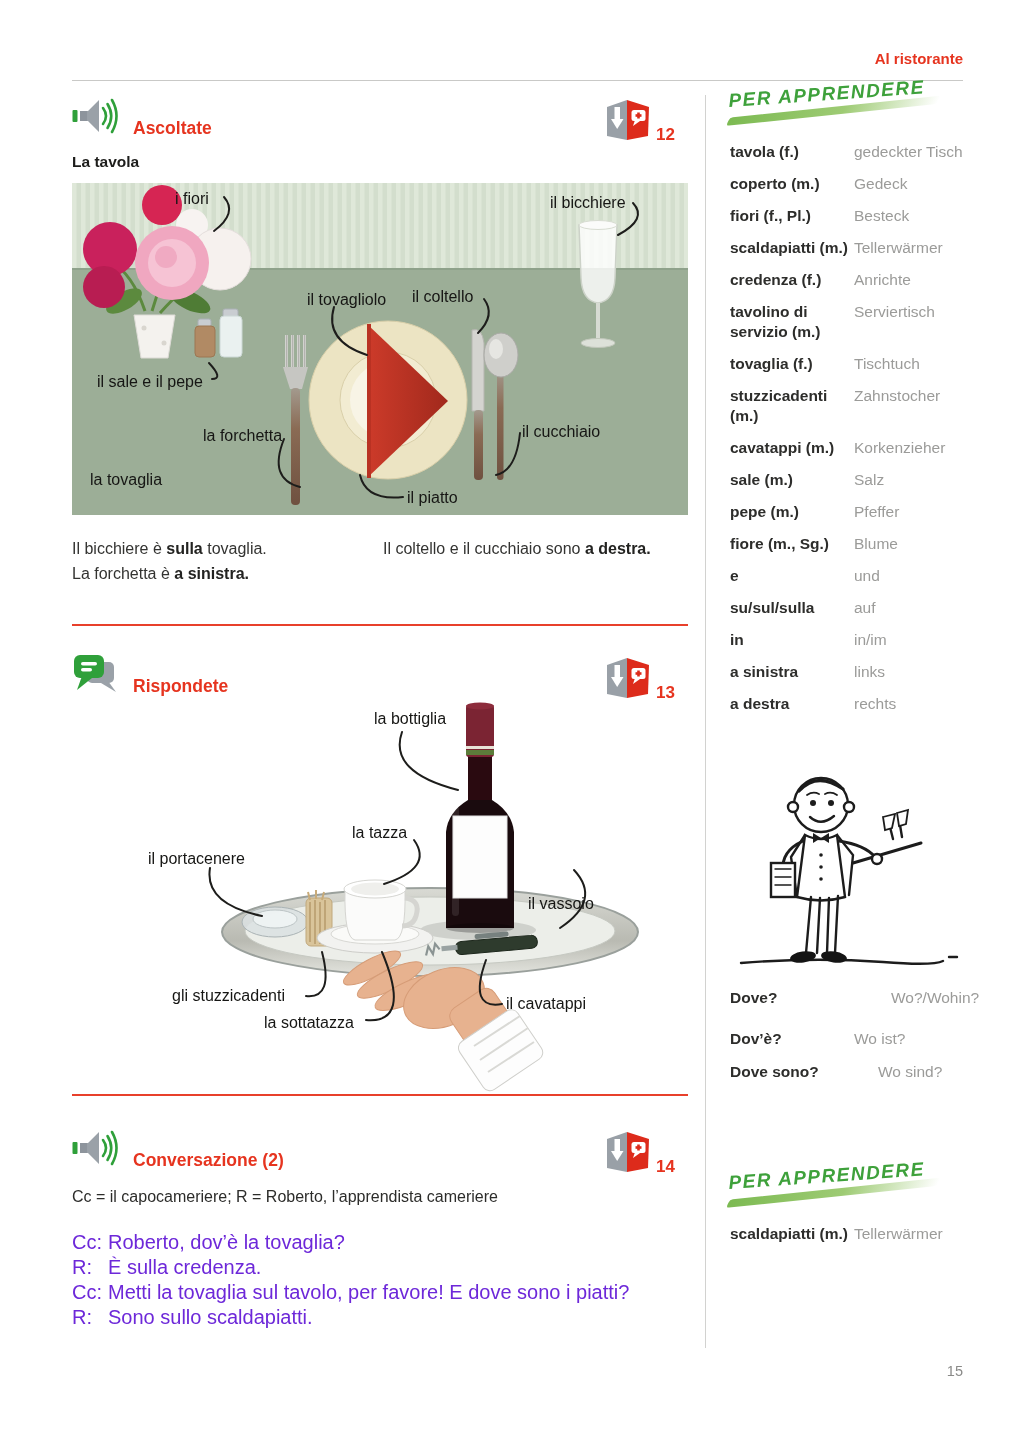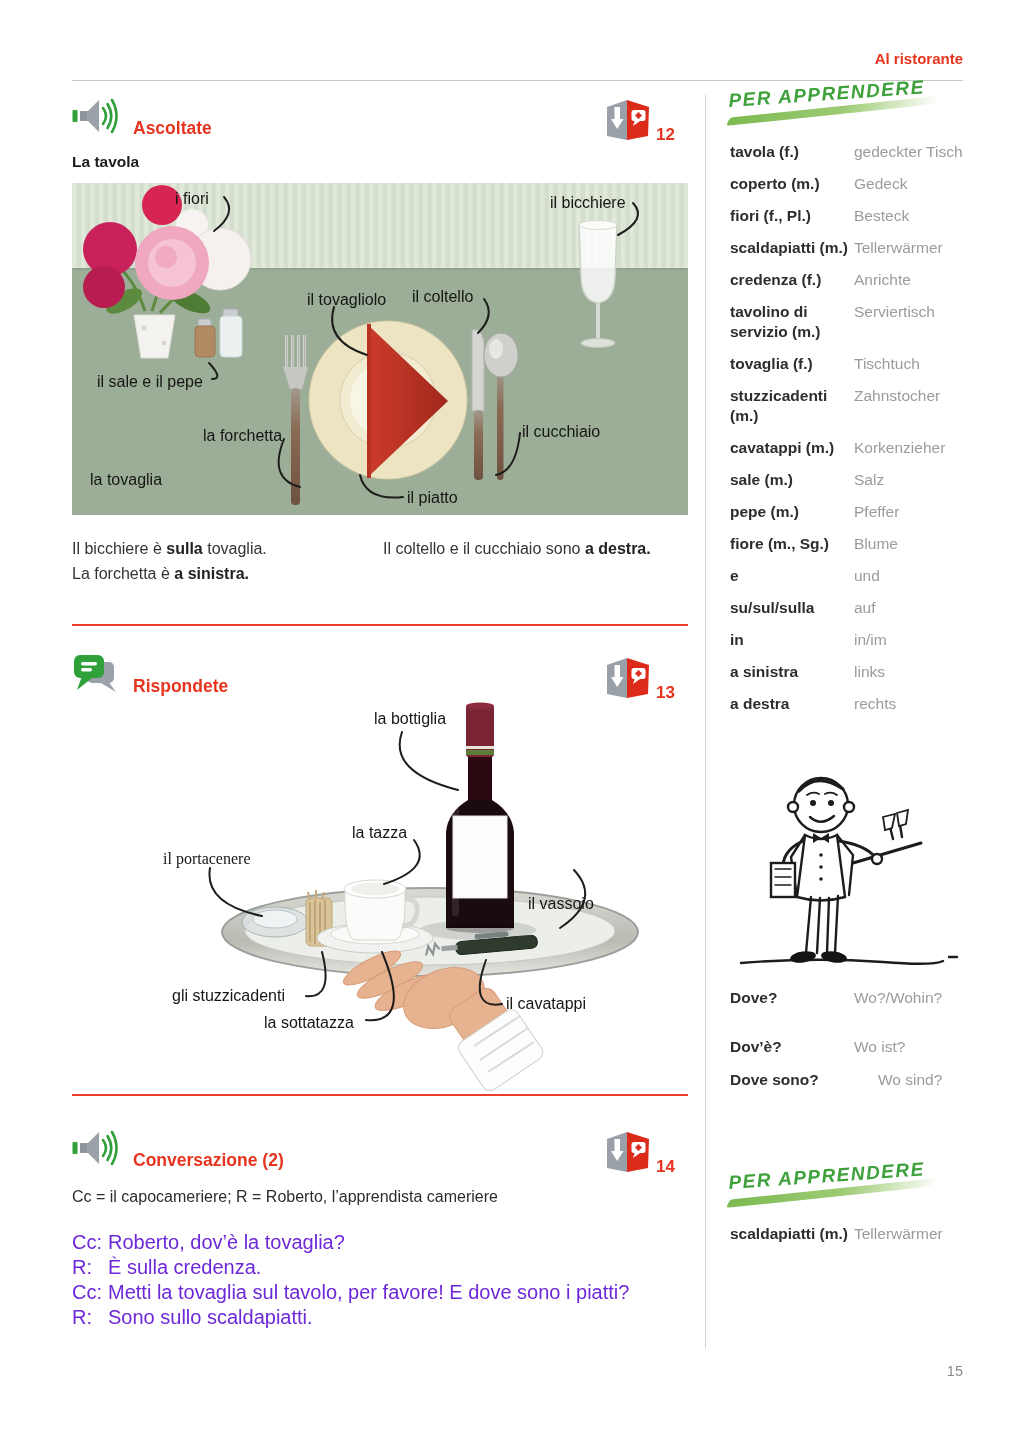--- a/index.html
+++ b/index.html
@@ -294,21 +294,21 @@
         <path d="M342,140 Q362,168 312,184"></path>
         <path d="M138,168 Q132,204 190,216"></path>
         <path d="M502,170 Q530,200 488,228"></path>
         <path d="M234,296 Q262,299 250,252"></path>
         <path d="M294,320 Q340,324 310,252"></path>
         <path d="M430,304 Q396,310 414,260"></path>
       </g>
     </svg>
     <div class="ill-label" style="left:302px;top:10px;">la bottiglia</div>
     <div class="ill-label" style="left:280px;top:124px;">la tazza</div>
-    <div class="ill-label" style="left:91px;top:150px;font-family:Liberation Serif, serif;">il portacenere</div>
+    <div class="ill-label" style="left:76px;top:150px;">il portacenere</div>
     <div class="ill-label" style="left:456px;top:152px;margin-top:43px;">il vassoio</div>
     <div class="ill-label" style="left:100px;top:287px;">gli stuzzicadenti</div>
     <div class="ill-label" style="left:192px;top:314px;">la sottatazza</div>
     <div class="ill-label" style="left:434px;top:295px;">il cavatappi</div>
   </div>
 
   <div class="abs redrule" style="top:1094px;"></div>
 
   <div class="abs section-head" style="top:1128px;left:72px;">
     <span>
@@ -465,21 +465,21 @@
       <circle cx="88" cy="90" r="1.8" fill="#1c1c1c"></circle>
         <circle cx="88" cy="102" r="1.8" fill="#1c1c1c"></circle>
         <circle cx="88" cy="114" r="1.8" fill="#1c1c1c"></circle>
       <ellipse cx="70" cy="192" rx="13" ry="5.5" fill="#141414" transform="rotate(-8 70 192)"></ellipse>
       <ellipse cx="101" cy="192" rx="13" ry="5.5" fill="#141414" transform="rotate(8 101 192)"></ellipse>
       <circle cx="144" cy="94" r="5" fill="#fff" stroke="#1c1c1c" stroke-width="2.4"></circle>
     </svg>
   </div>
 
   <div class="abs vlist" style="top:988px;left:730px;">
-    <div class="vrow" style="margin-bottom:29px;">
+    <div class="vrow" style="margin-bottom:21px;gap:37px;">
         <span class="it">Dove?</span>
         <span class="de">Wo?/Wohin?</span>
       </div>
     <div class="vrow" style="margin-bottom:13px;">
         <span class="it">Dov’è?</span>
         <span class="de">Wo ist?</span>
       </div>
     <div class="vrow" style="margin-bottom:13px;gap:24px;">
         <span class="it">Dove sono?</span>
         <span class="de">Wo sind?</span>

